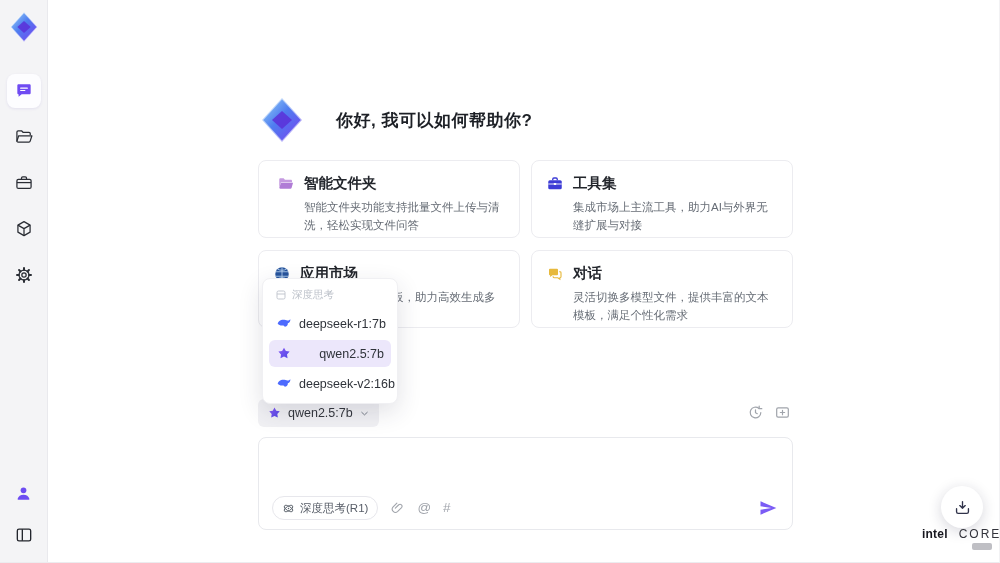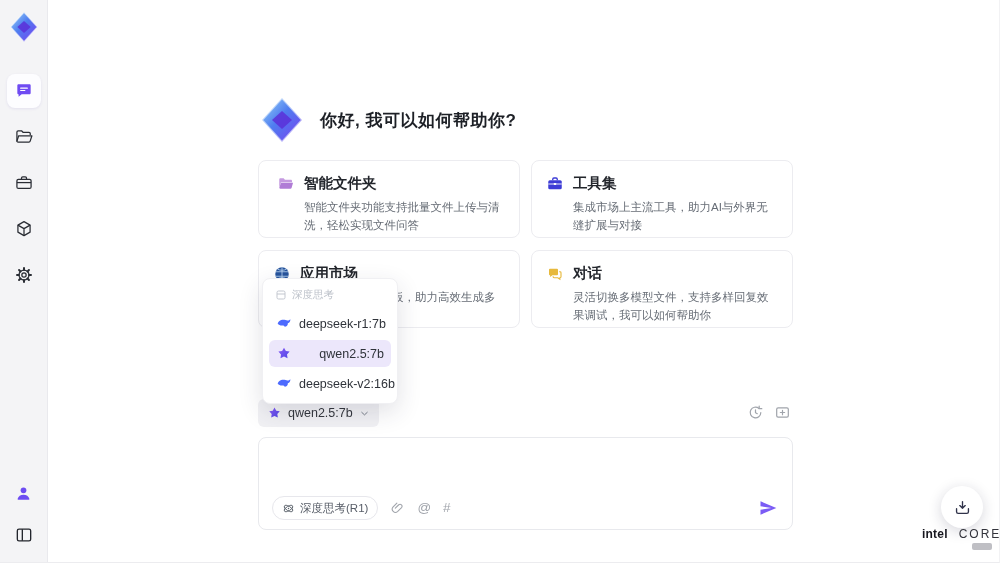--- a/index.html
+++ b/index.html
@@ -13,21 +13,21 @@
              border-right:1px solid #e9e9ed; display:flex; flex-direction:column; align-items:center; }
   .logo-wrap { margin-top:8px; width:38px; height:38px; display:flex; align-items:center; justify-content:center; cursor:pointer; }
   .nav { display:flex; flex-direction:column; align-items:center; gap:12px; margin-top:28px; }
   .nav-item { width:34px; height:34px; border-radius:8px; display:flex; align-items:center; justify-content:center; cursor:pointer; }
   .nav-item.active { background:#fdfdff; box-shadow:0 1px 3px rgba(80,60,180,.10); }
   .sidebar-bottom { position:absolute; bottom:10px; display:flex; flex-direction:column; align-items:center; gap:8px; }
 
   
   .content { position:absolute; left:258px; top:0; width:535px; height:100%; }
 
-  .greeting { position:absolute; left:0; top:96px; display:flex; align-items:center; gap:14px; }
+  .greeting { position:absolute; left:0; top:96px; display:flex; align-items:center; gap:30px; }
   .greeting-text { font-size:17px; font-weight:bold; color:#1d2026; letter-spacing:.5px; }
 
   .card { position:absolute; width:262px; height:78px; border:1px solid #ececf0; border-radius:8px;
           background:#fff; padding:13px 14px 0 14px; cursor:pointer; }
   .card-head { display:flex; align-items:center; gap:9px; }
   .card-title { font-size:14.5px; font-weight:bold; color:#23262c; }
   .card-desc { margin:6px 0 0 27px; font-size:11.5px; line-height:1.55; color:#676d76; }
   .card-icon { width:18px; height:18px; display:flex; align-items:center; justify-content:center; }
   #card-1 { left:0;   top:160px;padding-left:18px; }
   #card-2 { left:273px; top:160px; }
@@ -231,21 +231,21 @@
     <div class="card" id="card-4">
       <div class="card-head">
         <span class="card-icon">
           <svg width="18" height="18" viewBox="0 0 24 24">
             <path d="M4 6.2C4 5.5 4.5 5 5.2 5h9.6c.7 0 1.2.5 1.2 1.2v6.1c0 .7-.5 1.2-1.2 1.2H8.5L5.5 16v-2.5h-.3c-.7 0-1.2-.5-1.2-1.2V6.2z" fill="#e7b93c"></path>
             <path d="M17.5 9h1.3c.7 0 1.2.5 1.2 1.2v5.6c0 .7-.5 1.2-1.2 1.2h-.3V19l-2.8-2h-5c-.7 0-1.2-.5-1.2-1.2v-.8" fill="none" stroke="#e7b93c" stroke-width="1.5"></path>
           </svg>
         </span>
         <span class="card-title">对话</span>
       </div>
-      <div class="card-desc">灵活切换多模型文件，支持多样回复效果调试，我可以如何帮助你</div>
+      <div class="card-desc">灵活切换多模型文件，提供丰富的文本模板，满足个性化需求</div>
     </div>
 
     <div class="dropdown">
       <div class="dd-header">
         <span>
           <svg width="12" height="12" viewBox="0 0 24 24" fill="none" stroke="#c3c7cf" stroke-width="2">
             <rect x="4" y="4" width="16" height="16" rx="3"></rect>
             <path d="M4 10h16"></path>
           </svg>
         </span>

